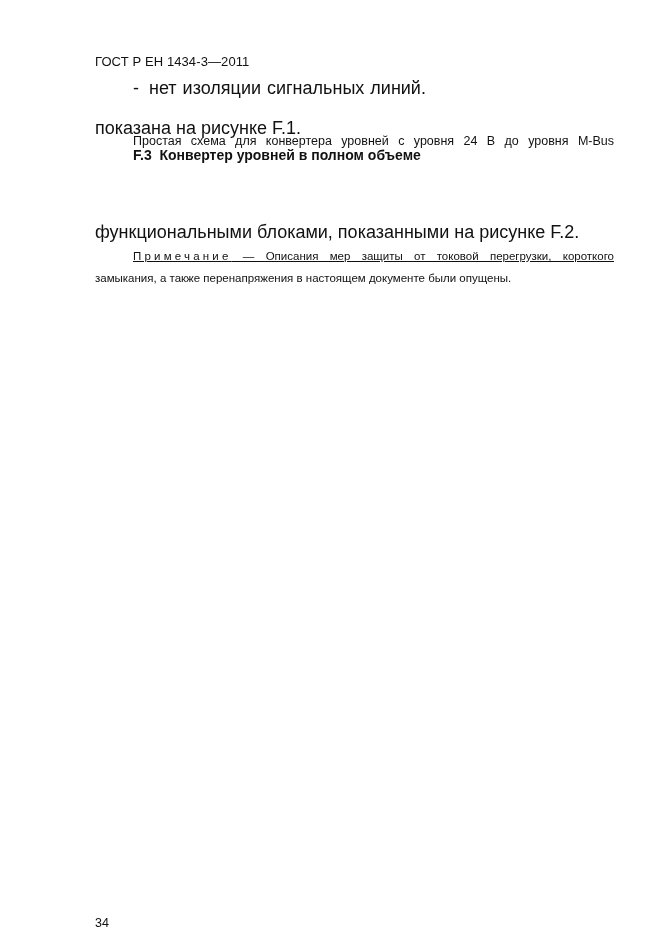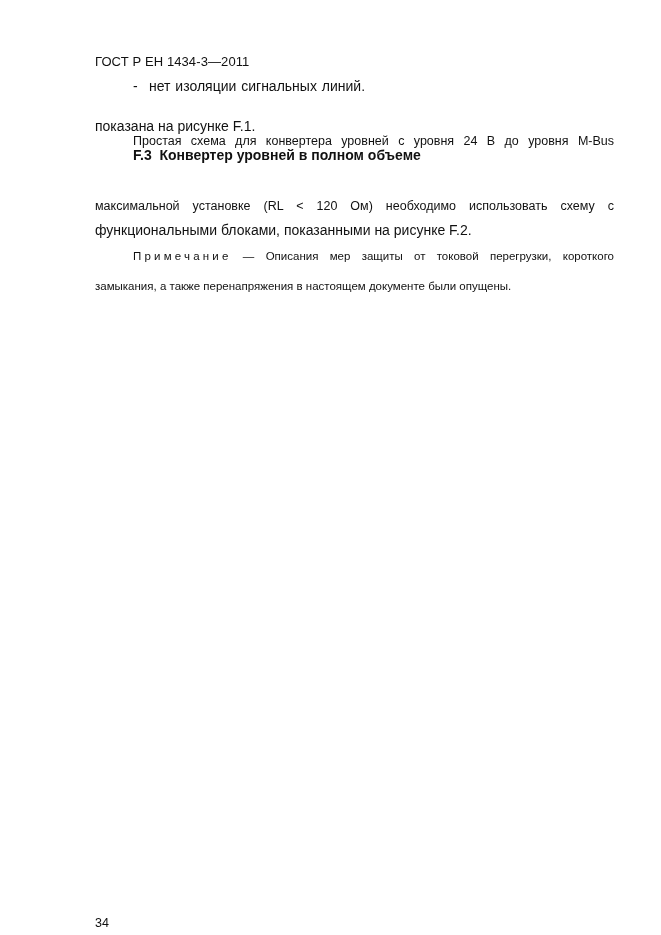--- a/index.html
+++ b/index.html
@@ -25,21 +25,21 @@
     .header {
       position: absolute;
       left: 95px;
       top: 54px;
       font-size: 13px;
       letter-spacing: 0.1px;
       text-align: center;
     }
     .line {
       position: absolute;
-      font-size: 14px;
+      font-size: 18px;
       white-space: nowrap;
     }
     .justify {
       position: absolute;
       left: 95px;
       width: 519px;
       font-size: 12.5px;
       text-align: justify;
       text-align-last: justify;
       white-space: nowrap;
@@ -71,20 +71,21 @@
       font-weight: bold;
     }
     .note-indent {
       position: absolute;
       left: 133px;
       width: 481px;
       font-size: 11.5px;
       text-align: justify;
       text-align-last: justify;
       white-space: nowrap;
+      text-decoration: underline;
     }
     .note-label {
       letter-spacing: 3.2px;
     }
     .note-line2 {
       position: absolute;
       left: 95px;
       font-size: 11.5px;
       white-space: nowrap;
     }
@@ -104,23 +105,22 @@
 
   <div class="line bullet-line">
     <span class="bullet-dash">-</span><span>нет изоляции сигнальных линий.</span>
   </div>
 
   <div class="indent-justify" style="top:102px;">Простая схема для конвертера уровней с уровня 24 В до уровня M-Bus</div>
   <div class="line" style="left:95px; top:118px;">показана на рисунке F.1.</div>
 
   <div class="heading" style="white-space:pre;">F.3  Конвертер уровней в полном объеме</div>
 
-  <div class="justify" style="top:199px;">максимальной установке (RL &lt; 120 Ом) необходимо использовать схему с</div>
   <div class="line" style="left:95px; top:222px;">функциональными блоками, показанными на рисунке F.2.</div>
 
   <div class="note-indent" style="top:250px;">
     <span class="note-label">Примечание</span><span> — Описания мер защиты от токовой перегрузки, короткого</span>
   </div>
-  <div class="note-line2" style="top:272px;margin-top:8px;">замыкания, а также перенапряжения в настоящем документе были опущены.</div>
+  <div class="note-line2" style="top:272px;">замыкания, а также перенапряжения в настоящем документе были опущены.</div>
 
   <div class="page-number">34</div>
 
 </div>
 
 </body></html>

